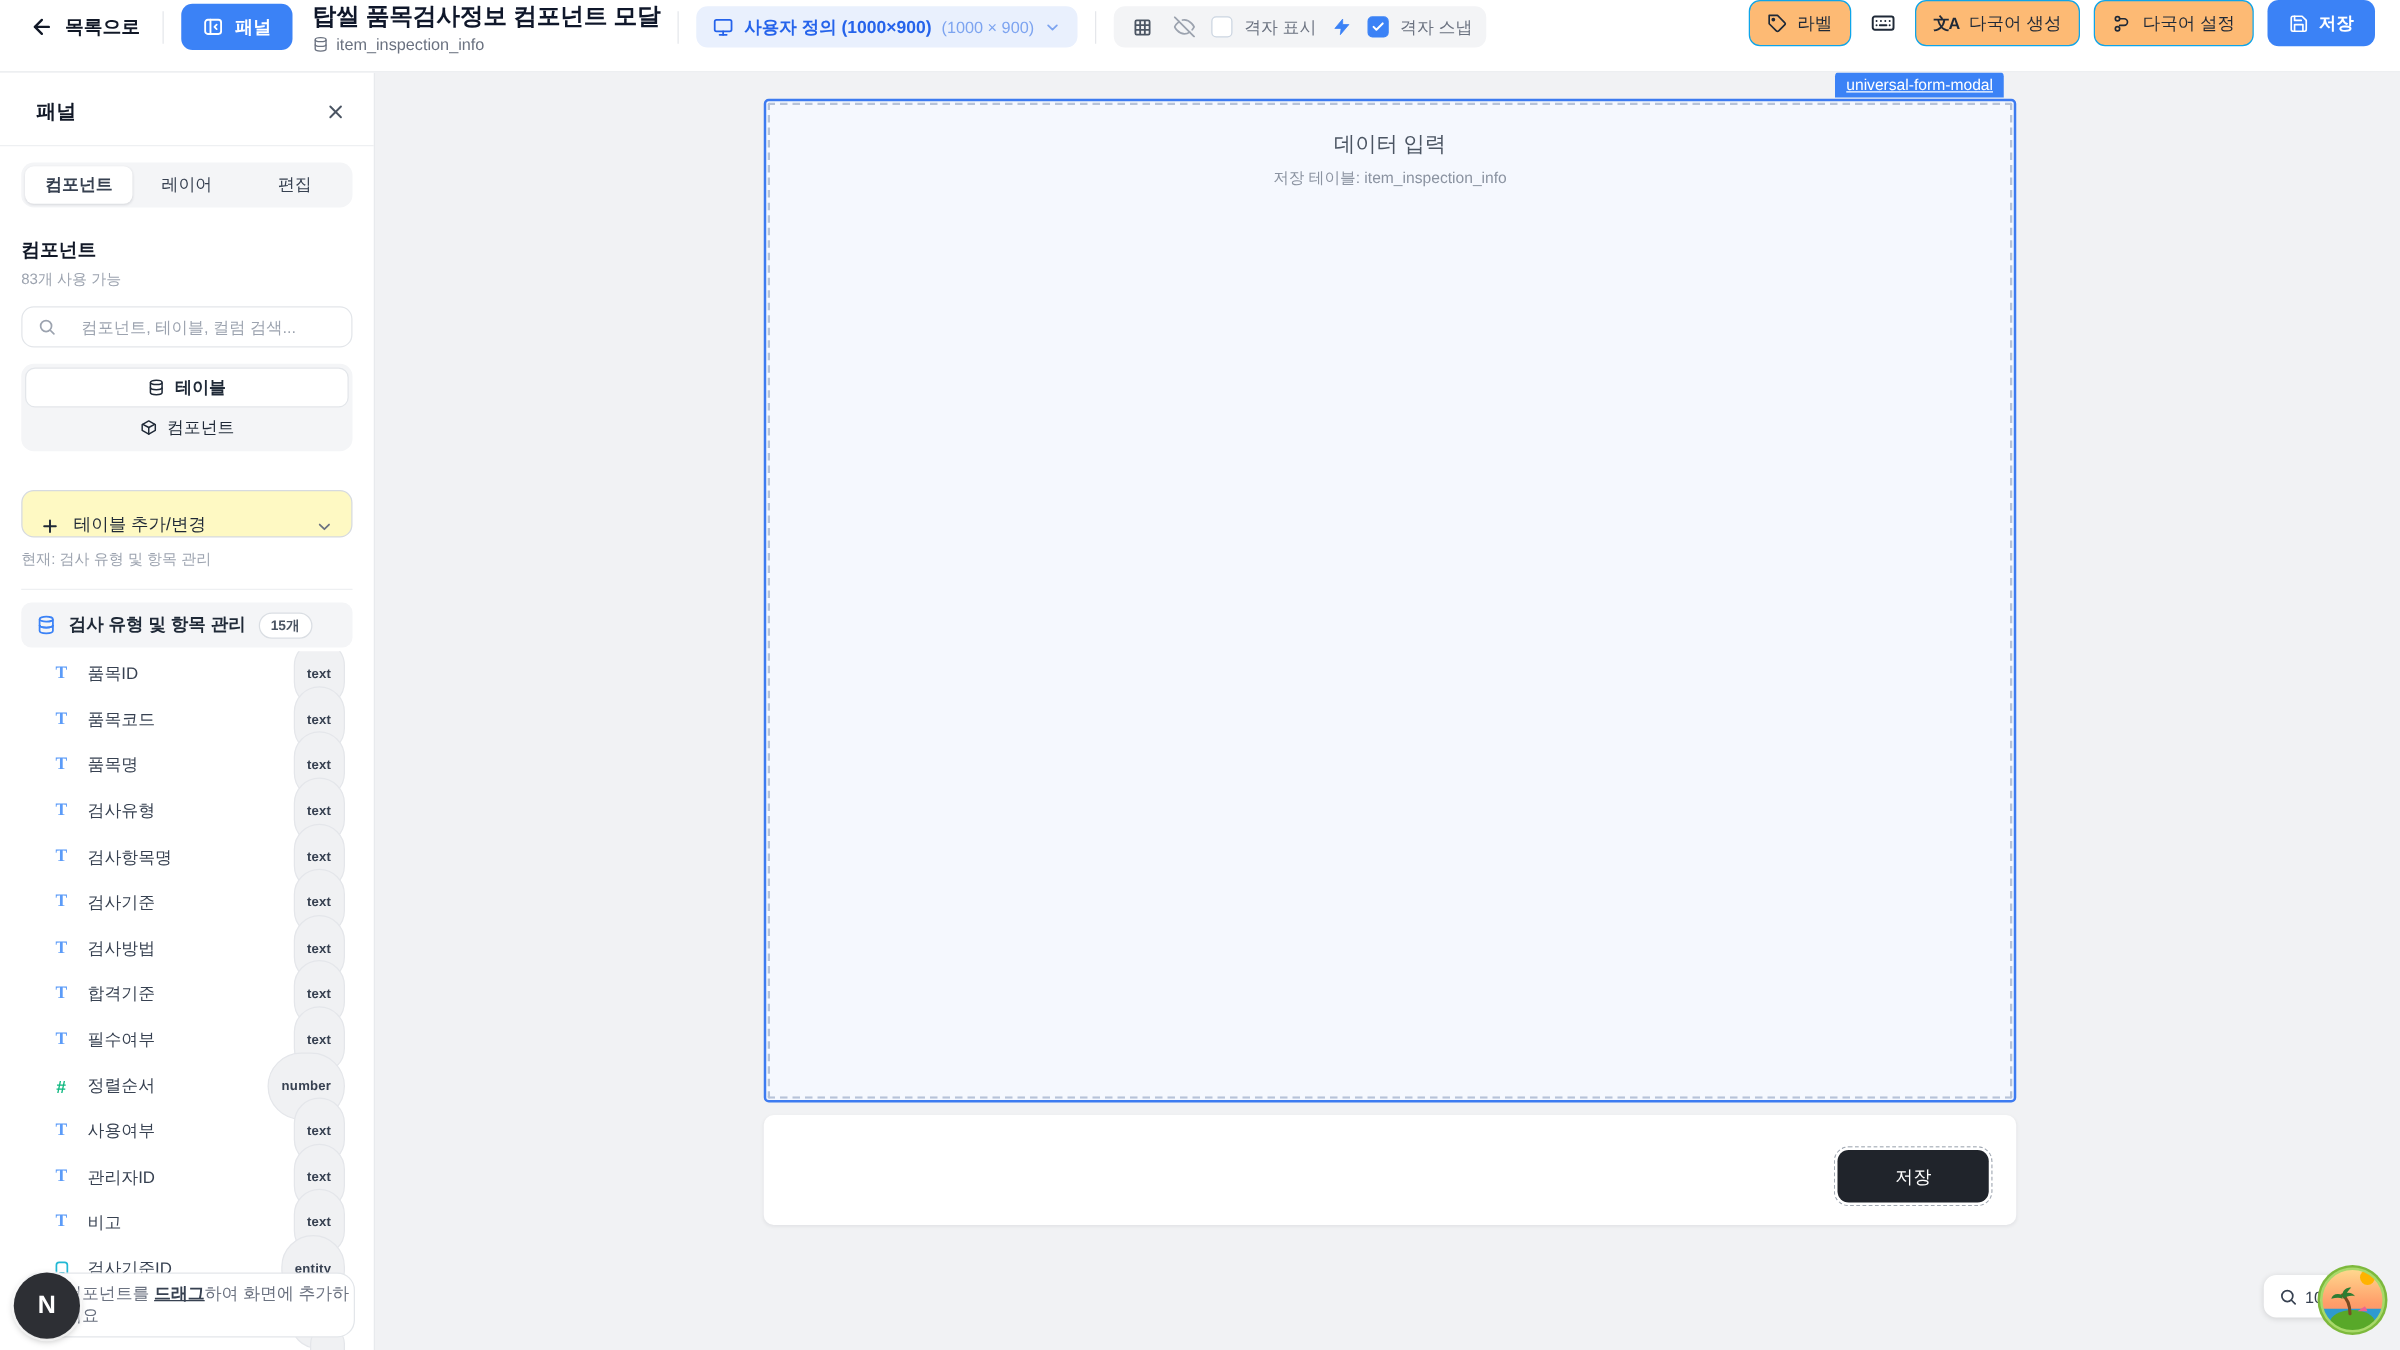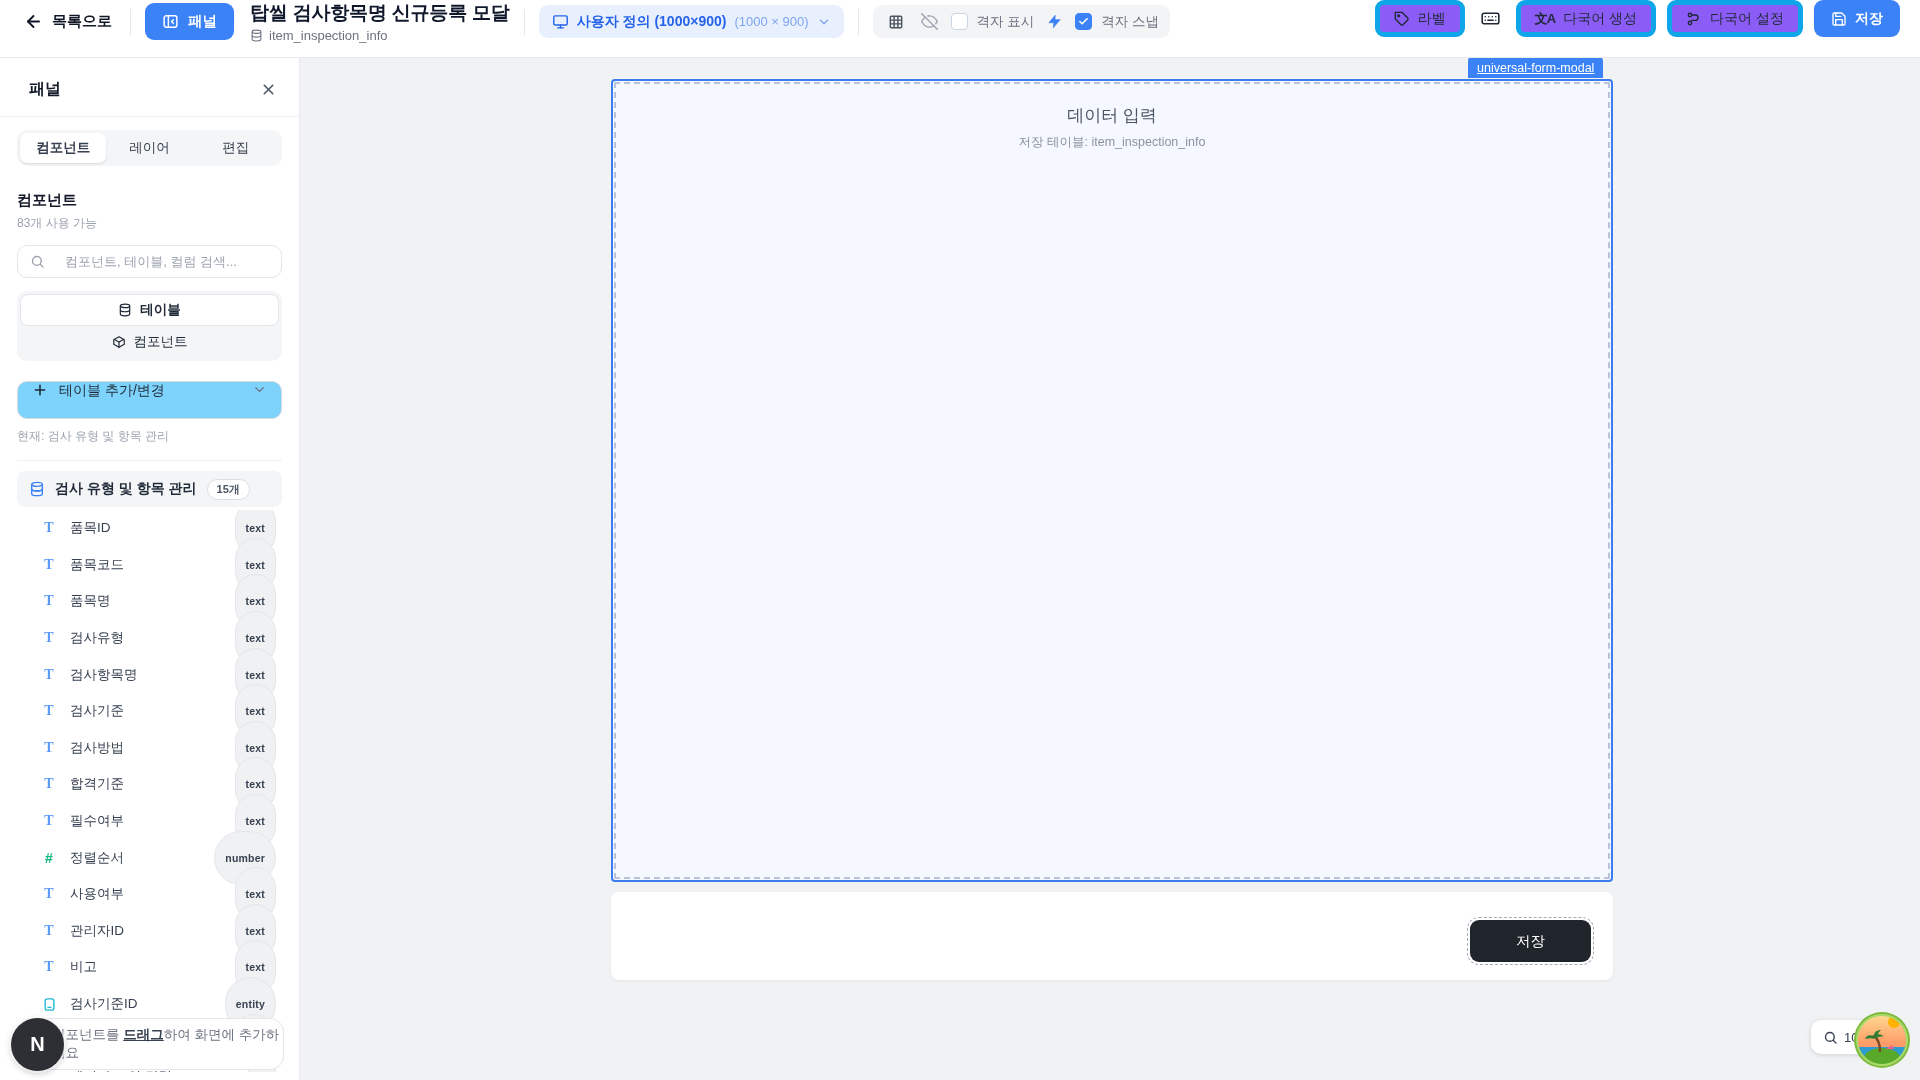--- a/index.html
+++ b/index.html
@@ -22,21 +22,21 @@
   .app-subtitle { display:flex; align-items:center; gap:6px; font-size:13px; color:#6b7280; }
   .device-pill { display:flex; align-items:center; gap:8px; background:#e9f0fd; border:none; border-radius:9px;
                  height:33px; padding:0 13px; cursor:pointer; }
   .device-label { font:600 14px "Liberation Sans",sans-serif; color:#2563eb; }
   .device-size { font:400 13px "Liberation Sans",sans-serif; color:#7da4f0; }
   .grid-toolbar { display:flex; align-items:center; gap:9px; background:#f3f4f6; border-radius:9px; height:33px; padding:0 11px; }
   .tool-label { font-size:13.5px; color:#6b7280; }
   .checkbox { width:17px; height:17px; border-radius:4px; border:1.5px solid #cbd5e1; background:#fff; display:inline-flex;
               align-items:center; justify-content:center; cursor:pointer; }
   .checkbox.checked { background:#3b82f6; border-color:#3b82f6; }
-  .btn-outline { display:flex; align-items:center; gap:8px; background:#8b5cf6; border:5px solid #0ea5e9; border-radius:9px;
+  .btn-outline { display:flex; align-items:center; gap:8px; background:#fdba74; border:1px solid #0ea5e9; border-radius:9px;
                  height:37px; padding:0 14px; font:500 14px "Liberation Sans",sans-serif; color:#1f2937; cursor:pointer; }
   .btn-icon { display:flex; align-items:center; justify-content:center; background:none; border:none; cursor:pointer; padding:4px; }
   .btn-primary { display:flex; align-items:center; gap:8px; background:#3b82f6; border:none; border-radius:9px; height:37px;
                  padding:0 17px; font:600 14px "Liberation Sans",sans-serif; color:#fff; cursor:pointer; }
   .tr-icon { font-size:13px; font-weight:700; color:#1f2937; letter-spacing:-1px; }
 
   
   .sidebar { position:absolute; left:0; top:58px; width:300px; height:1022px; background:#fff;
              border-right:1px solid #e8eaed; z-index:20; }
   .sb-head { display:flex; align-items:center; justify-content:space-between; padding:21px 20px 16px 29px;
@@ -50,22 +50,22 @@
   .sb-section-title { margin-top:25px; font-size:15px; font-weight:700; color:#111827; }
   .sb-count { margin-top:5px; font-size:12px; color:#9ca3af; }
   .sb-search { display:flex; align-items:center; gap:20px; border:1px solid #e3e6ea; border-radius:10px; height:33px;
                padding:0 12px; margin-top:13px; background:#fff; }
   .sb-search input { border:none; outline:none; flex:1; font:400 13px "Liberation Sans",sans-serif; color:#374151; background:transparent; }
   .sb-search input::placeholder { color:#9ca3af; }
   .sb-seg { display:flex; background:#f4f5f7; border-radius:10px; padding:3px; margin-top:13px;flex-direction:column; }
   .seg-btn { flex:1; display:flex; align-items:center; justify-content:center; gap:8px; font-size:13.5px; color:#1f2937;
              padding:6px 0; border-radius:8px; border:1px solid transparent; background:transparent; cursor:pointer; }
   .seg-btn.active { background:#fff; border-color:#e3e6ea; font-weight:600; }
-  .sb-add { width:100%; display:flex; align-items:flex-start; gap:11px; background:#7dd3fc; border:1px solid #d6dae0;
-            border-radius:10px; height:38px; padding:0 14px; margin-top:20px; font:500 14px "Liberation Sans",sans-serif;
+  .sb-add { width:100%; display:flex; align-items:flex-end; gap:11px; background:#fef9c3; border:1px solid #d6dae0;
+            border-radius:10px; height:38px; padding:0 14px; margin-top:31px; font:500 14px "Liberation Sans",sans-serif;
             color:#1f2937; cursor:pointer; }
   .sb-add .chev { margin-left:auto; color:#6b7280; display:flex; }
   .sb-current { margin-top:9px; font-size:12px; color:#9ca3af; }
   .sb-divider { height:1px; background:#eef0f2; margin-top:15px; }
   .table-group { display:flex; align-items:center; gap:10px; background:#f4f5f7; border-radius:8px; height:36px;
                  padding:0 12px; margin-top:10px; cursor:pointer; }
   .tg-name { font-size:14px; font-weight:700; color:#1f2937; }
   .tg-badge { background:#fff; border:1px solid #dadee3; border-radius:999px; padding:2px 9px; font-size:11px;
               font-weight:700; color:#4b5563; }
   .field-list { margin-top:3px; height:562px; overflow:hidden; }
@@ -127,21 +127,21 @@
         <span style="display:flex">
           <svg width="17" height="17" viewBox="0 0 24 24" fill="none" stroke="#fff" stroke-width="2.1" stroke-linecap="round" stroke-linejoin="round">
               <rect x="3" y="4" width="18" height="16" rx="3"></rect>
               <path d="M9 4v16"></path>
               <path d="M16 9.5L13.5 12l2.5 2.5"></path>
             </svg>
         </span>
         <span>패널</span>
       </button>
       <div class="title-block">
-        <div class="app-title">탑씰 검사항목명 신규등록 모달</div>
+        <div class="app-title">탑씰 품목검사정보 컴포넌트 모달</div>
         <div class="app-subtitle">
           <span style="display:flex">
             <svg width="13" height="13" viewBox="0 0 24 24" fill="none" stroke="#6b7280" stroke-width="2">
                 <ellipse cx="12" cy="5" rx="8" ry="3"></ellipse>
                 <path d="M4 5v7c0 1.7 3.6 3 8 3s8-1.3 8-3V5"></path>
                 <path d="M4 12v7c0 1.7 3.6 3 8 3s8-1.3 8-3v-7"></path>
               </svg>
           </span>
           <span>item_inspection_info</span>
         </div>

